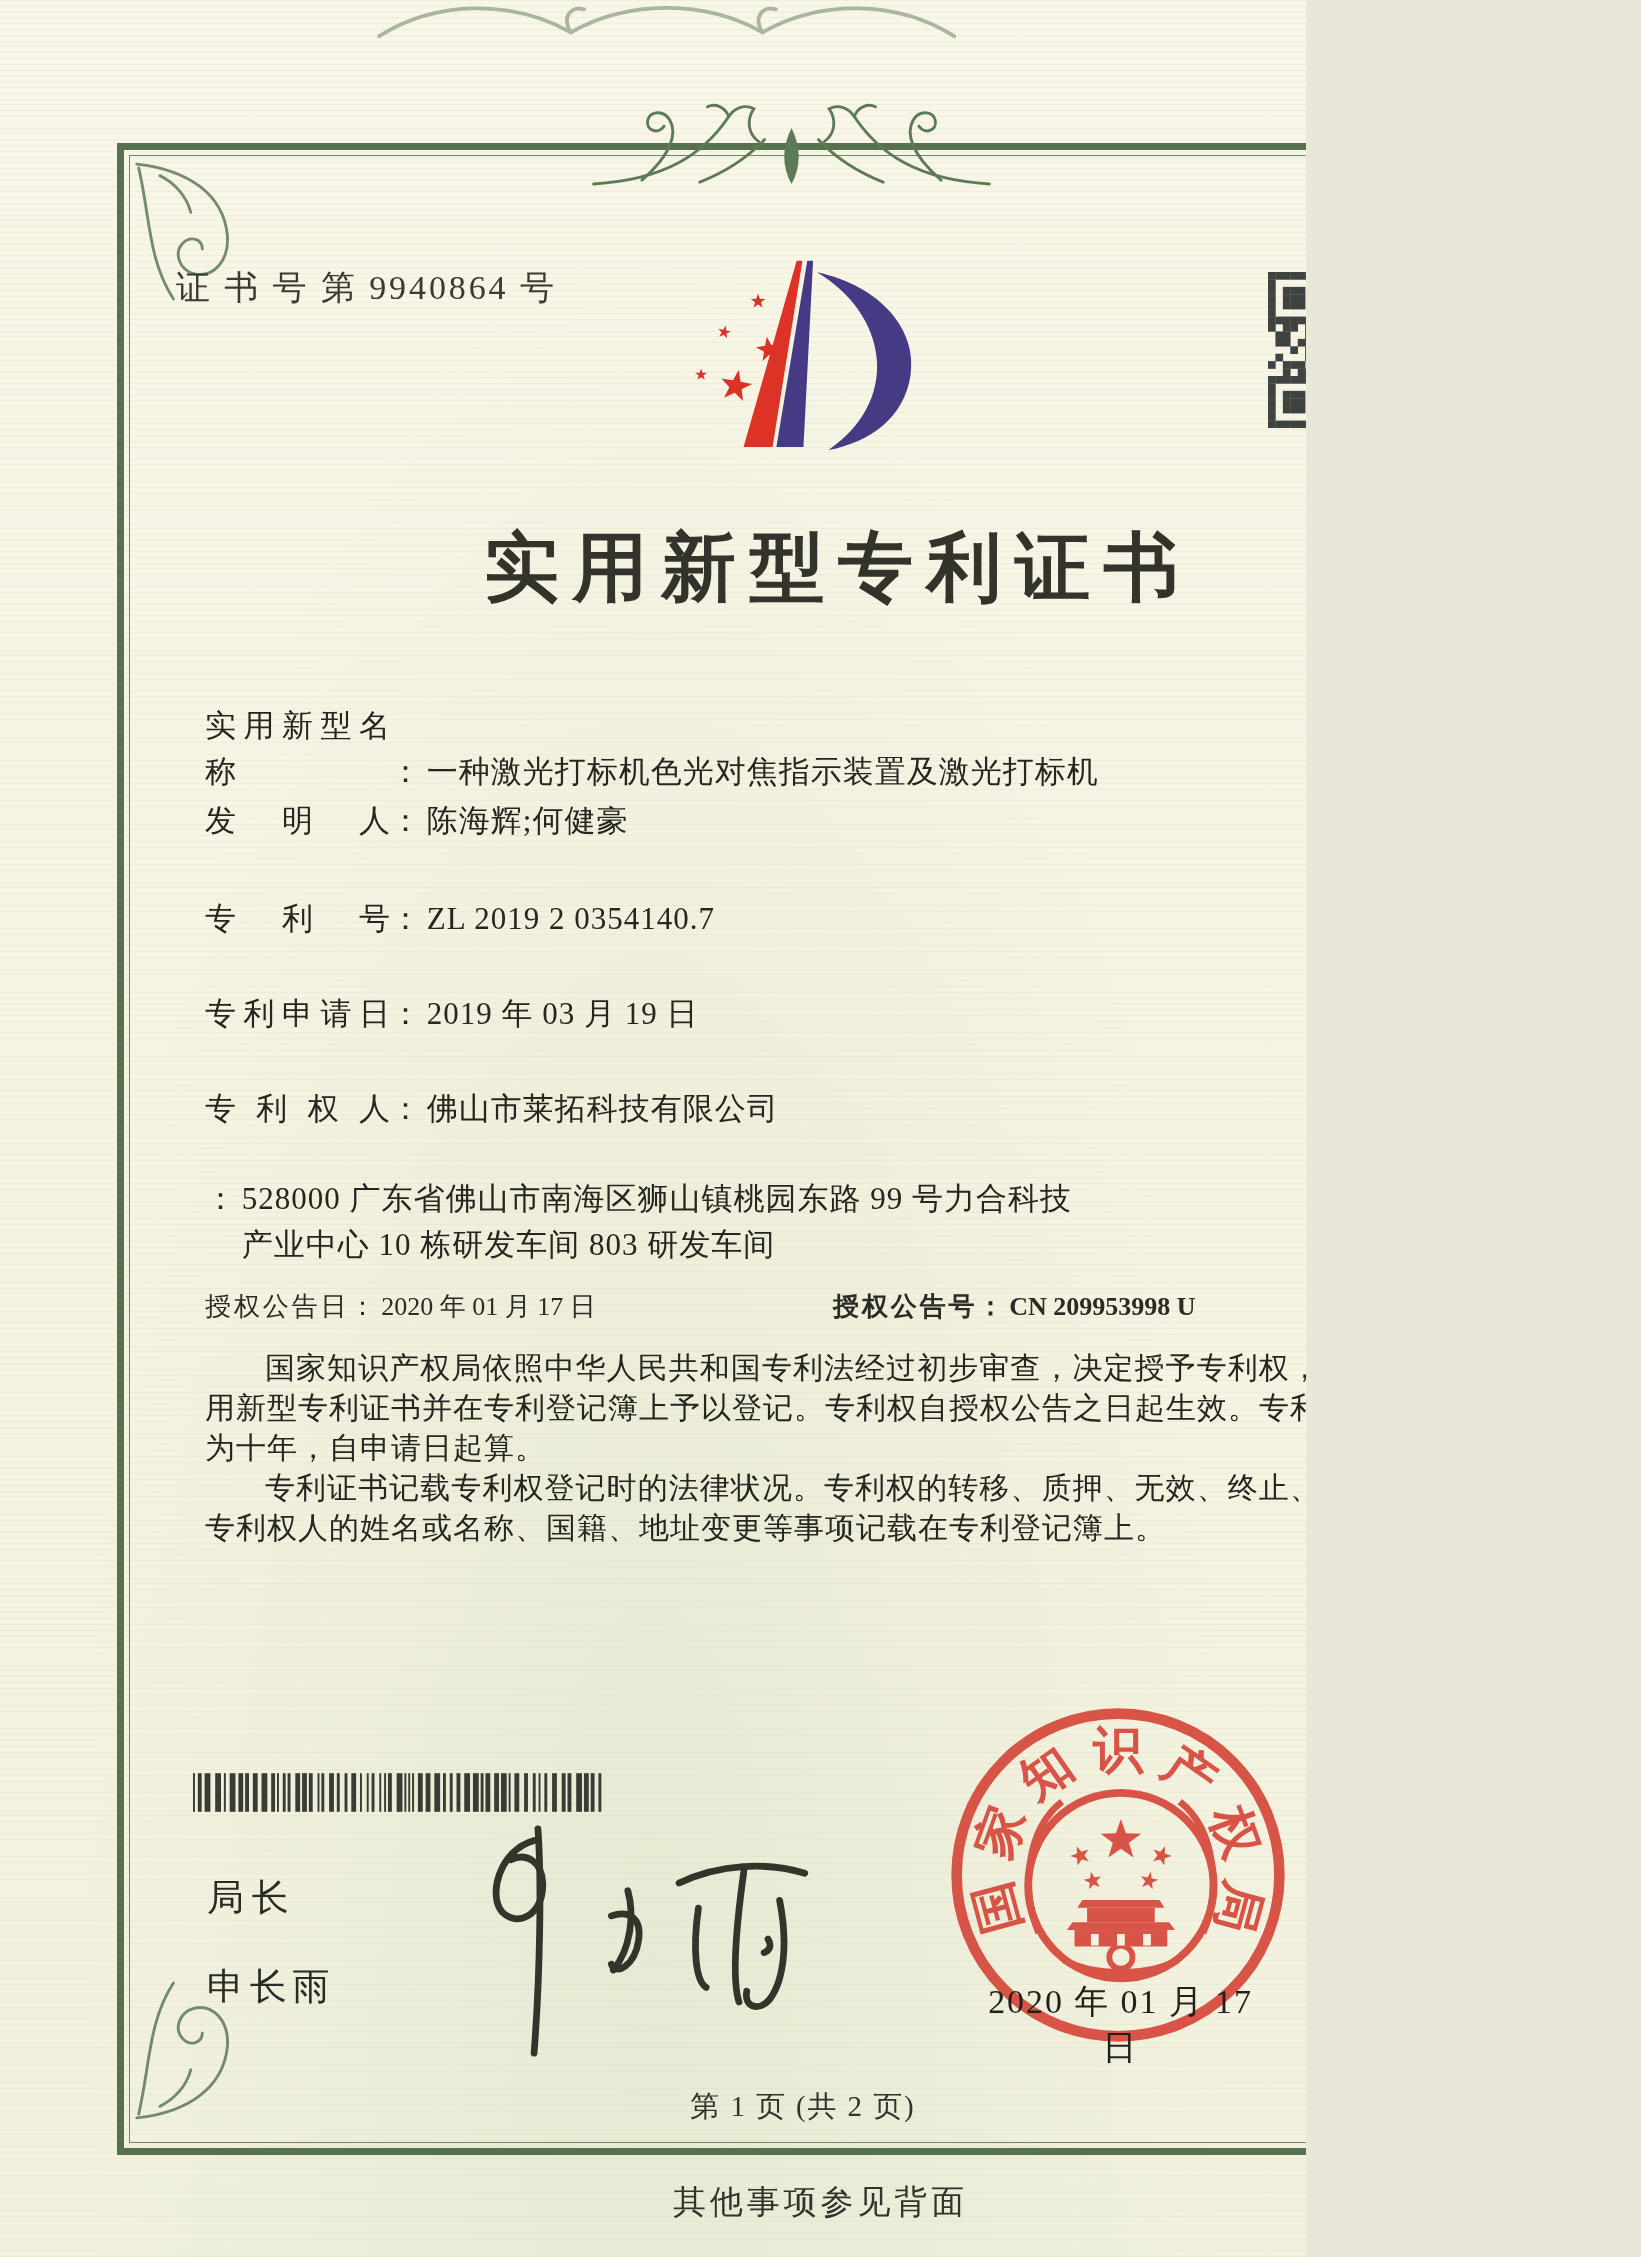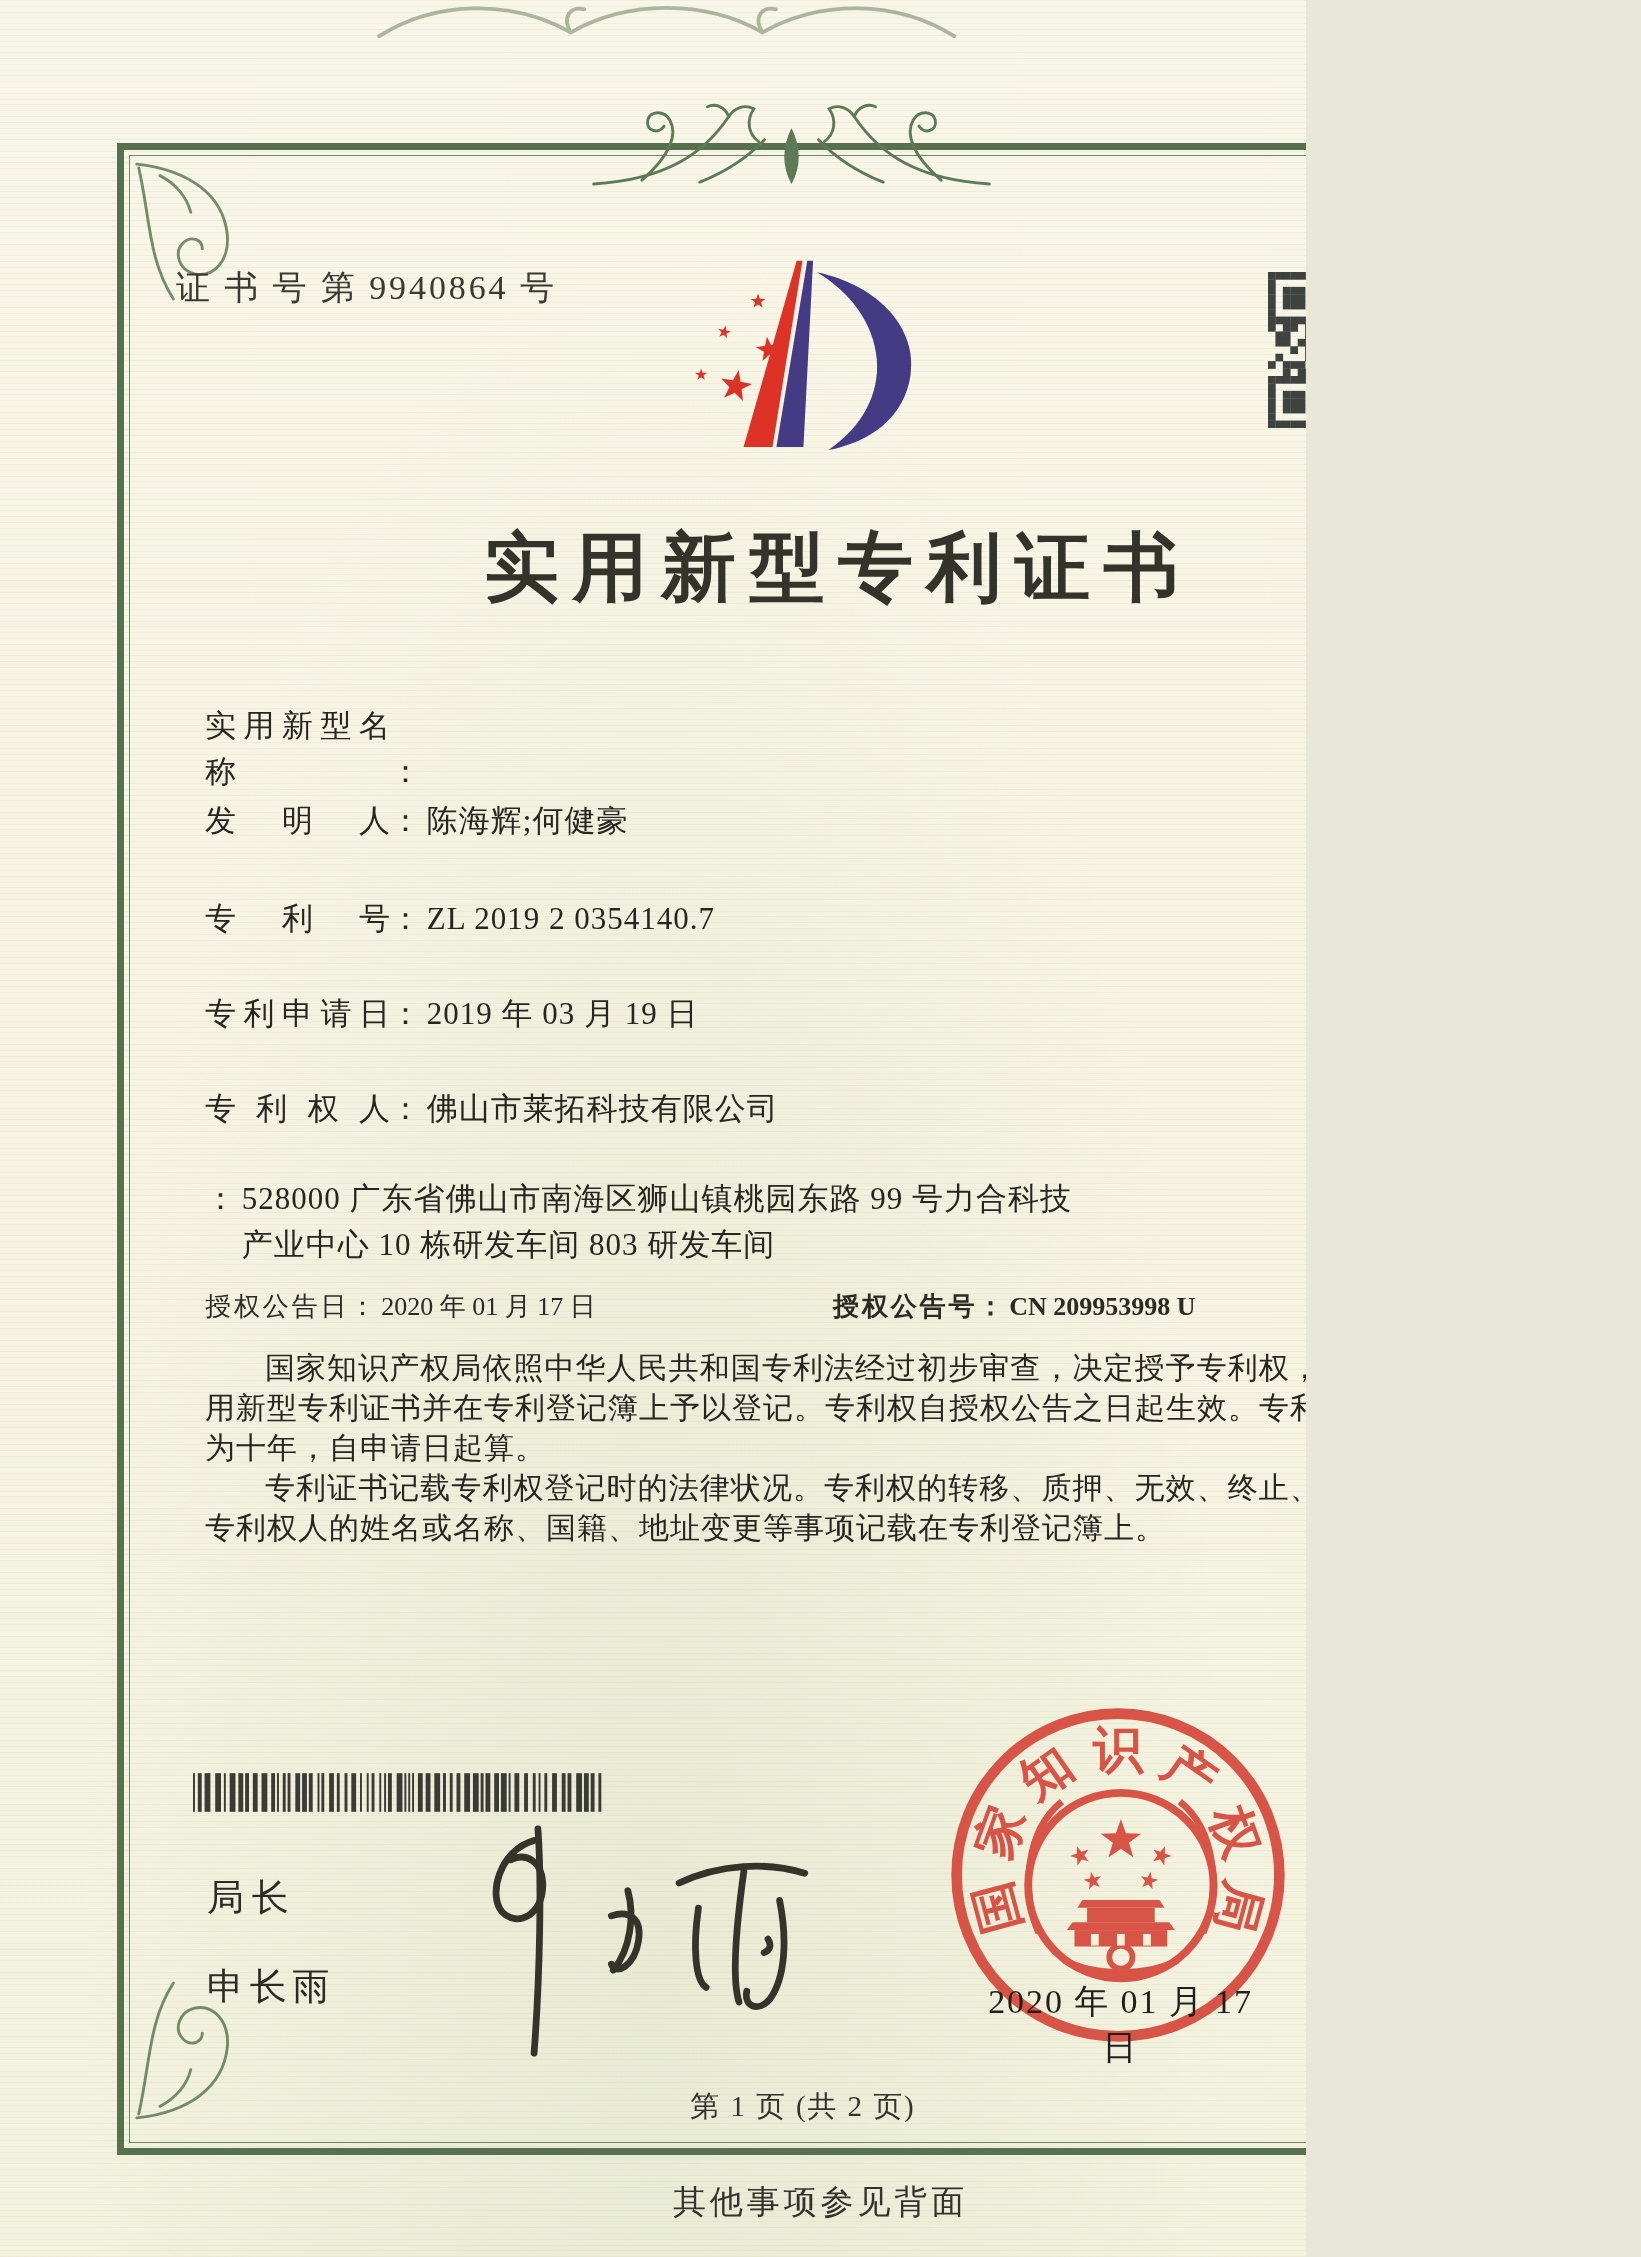--- a/index.html
+++ b/index.html
@@ -400,20 +400,21 @@
       <rect x="30.86" y="154.29" width="8" height="8" fill="#3e4340"></rect>
       <rect x="38.57" y="154.29" width="8" height="8" fill="#3e4340"></rect>
       <rect x="46.29" y="154.29" width="8" height="8" fill="#3e4340"></rect>
     </svg>
 
   <div class="title">实用新型专利证书</div>
 
   <div class="field" style="top:703px;align-items:flex-end;">
     <span class="lab">实用新型名称</span>
       <span class="col">：</span>
+      <span class="val">一种激光打标机色光对焦指示装置及激光打标机</span>
   </div>
   <div class="field" style="top:798px;">
     <span class="lab">发明人</span>
       <span class="col">：</span>
       <span class="val">陈海辉;何健豪</span>
   </div>
   <div class="field" style="top:896px;">
     <span class="lab">专利号</span>
       <span class="col">：</span>
       <span class="val">ZL 2019 2 0354140.7</span>

